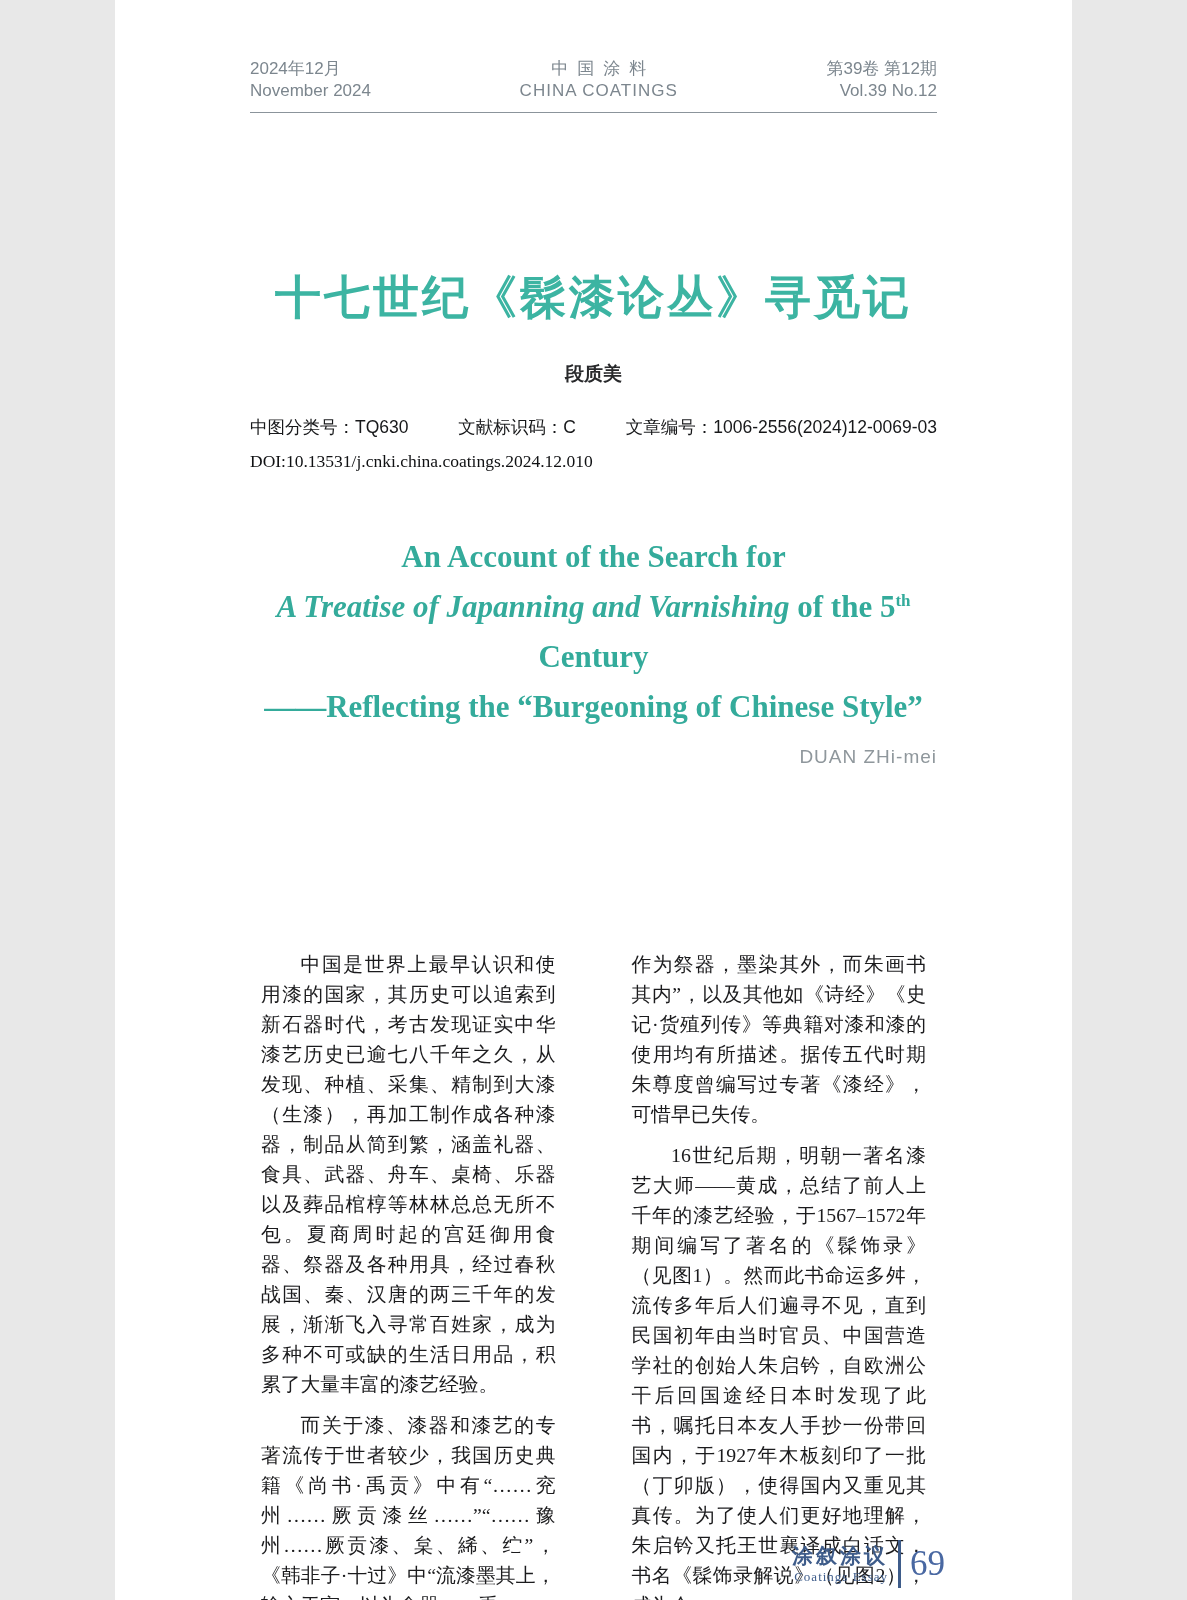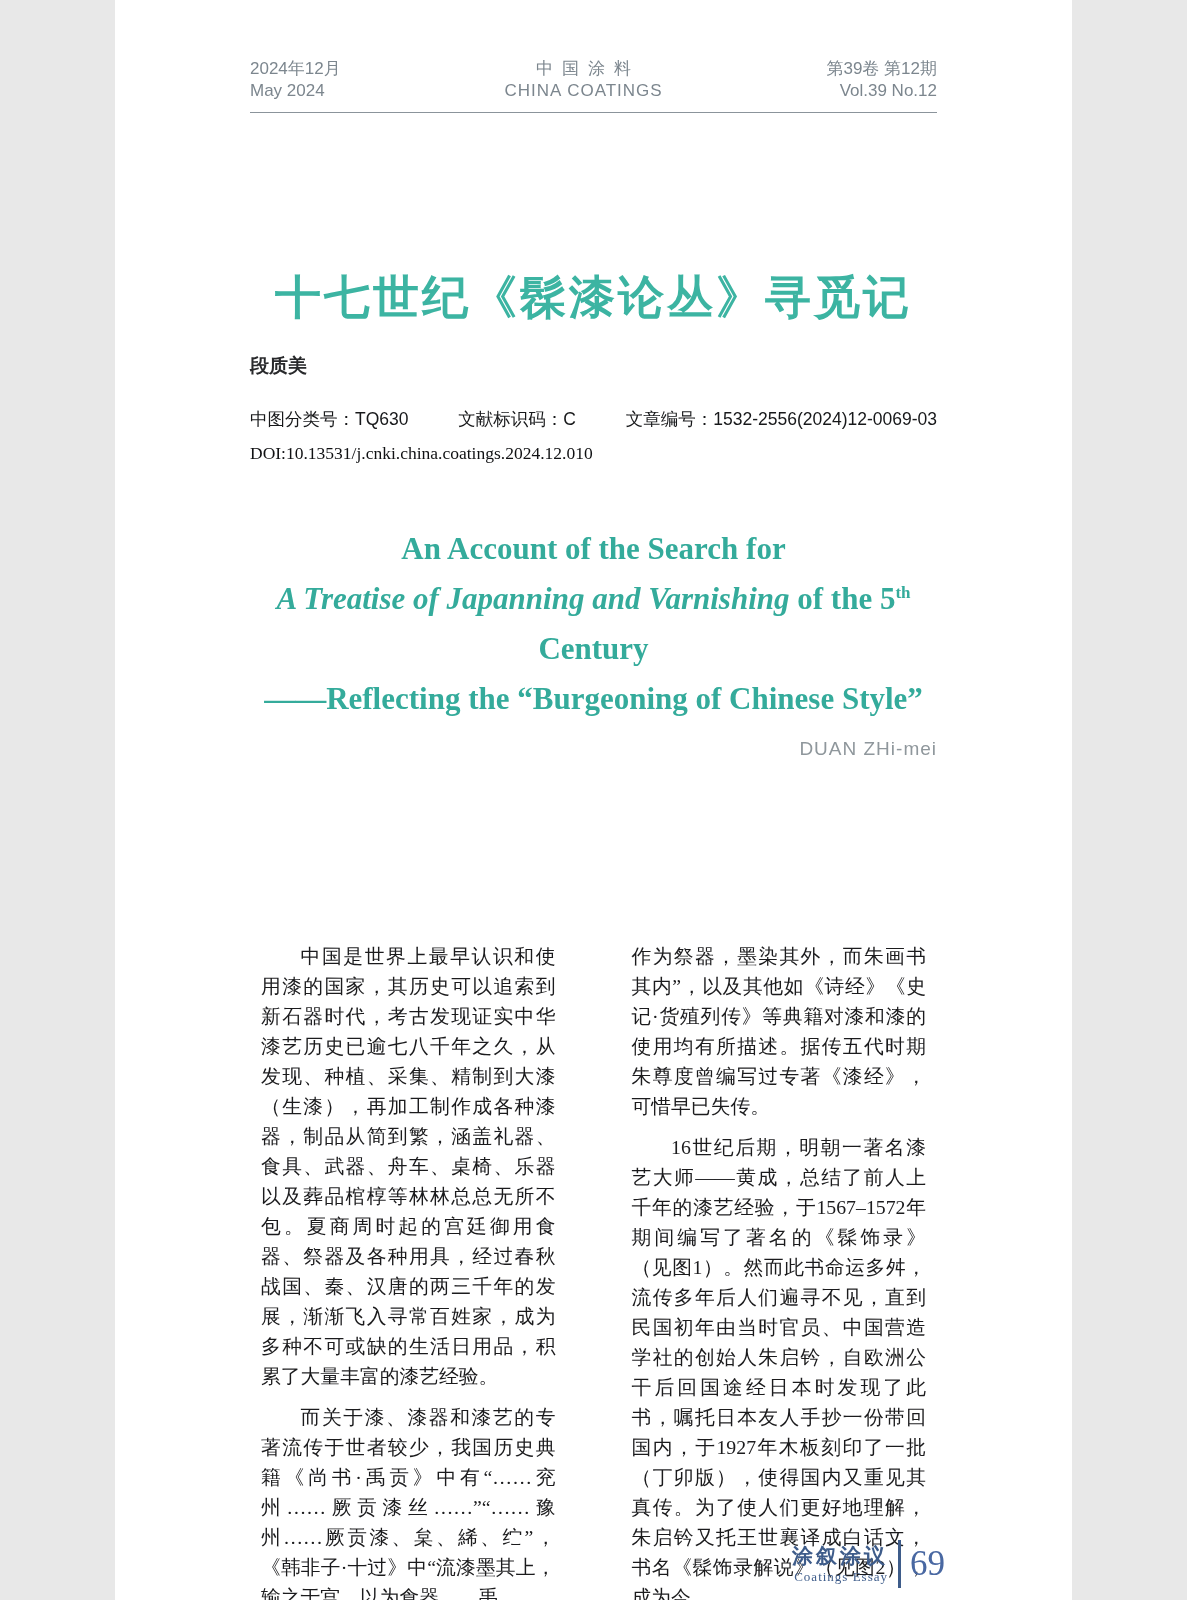--- a/index.html
+++ b/index.html
@@ -39,22 +39,22 @@
     margin-top: 148px;
     text-align: center;
     font-family: "Liberation Sans", sans-serif;
     font-weight: bold;
     font-size: 46px;
     line-height: 72px;
     letter-spacing: 3px;
     color: var(--title-teal, #3cb4a2);
   }
   .author-zh {
-    margin-top: 20px;
-    text-align: left;
+    margin-top: 28px;
+    text-align: center;
     font-family: "Liberation Sans", sans-serif;
     font-weight: bold;
     font-size: 19px;
     color: #28292b;
   }
 
   
   .meta-row {
     margin-top: 28px;
     display: flex;
@@ -151,42 +151,42 @@
 </style>
 </head>
 <body>
 
 <div class="page">
   <div class="content">
 
     <div class="journal-header">
       <div class="h-left">
         <div>2024年12月</div>
-        <div>May 2024</div>
+        <div>November 2024</div>
       </div>
       <div class="h-center">
         <div class="zh">中国涂料</div>
         <div class="en">CHINA COATINGS</div>
       </div>
       <div class="h-right">
         <div>第39卷 第12期</div>
         <div>Vol.39 No.12</div>
       </div>
     </div>
 
     <div class="cn-title">
       <div>十七世纪《髹漆论丛》寻觅记</div>
     </div>
 
     <div class="author-zh">段质美</div>
 
     <div class="meta-row">
       <span>中图分类号：TQ630</span>
       <span>文献标识码：C</span>
-      <span>文章编号：1532-2556(2024)12-0069-03</span>
+      <span>文章编号：1006-2556(2024)12-0069-03</span>
     </div>
     <div class="doi-line">DOI:10.13531/j.cnki.china.coatings.2024.12.010</div>
 
     <div class="en-title">
       <div>An Account of the Search for</div>
       <div><span class="italic">A Treatise of Japanning and Varnishing</span><span> of the 5</span><sup>th</sup><span> Century</span></div>
       <div>——Reflecting the “Burgeoning of Chinese Style”</div>
     </div>
 
     <div class="author-en">DUAN ZHi-mei</div>

